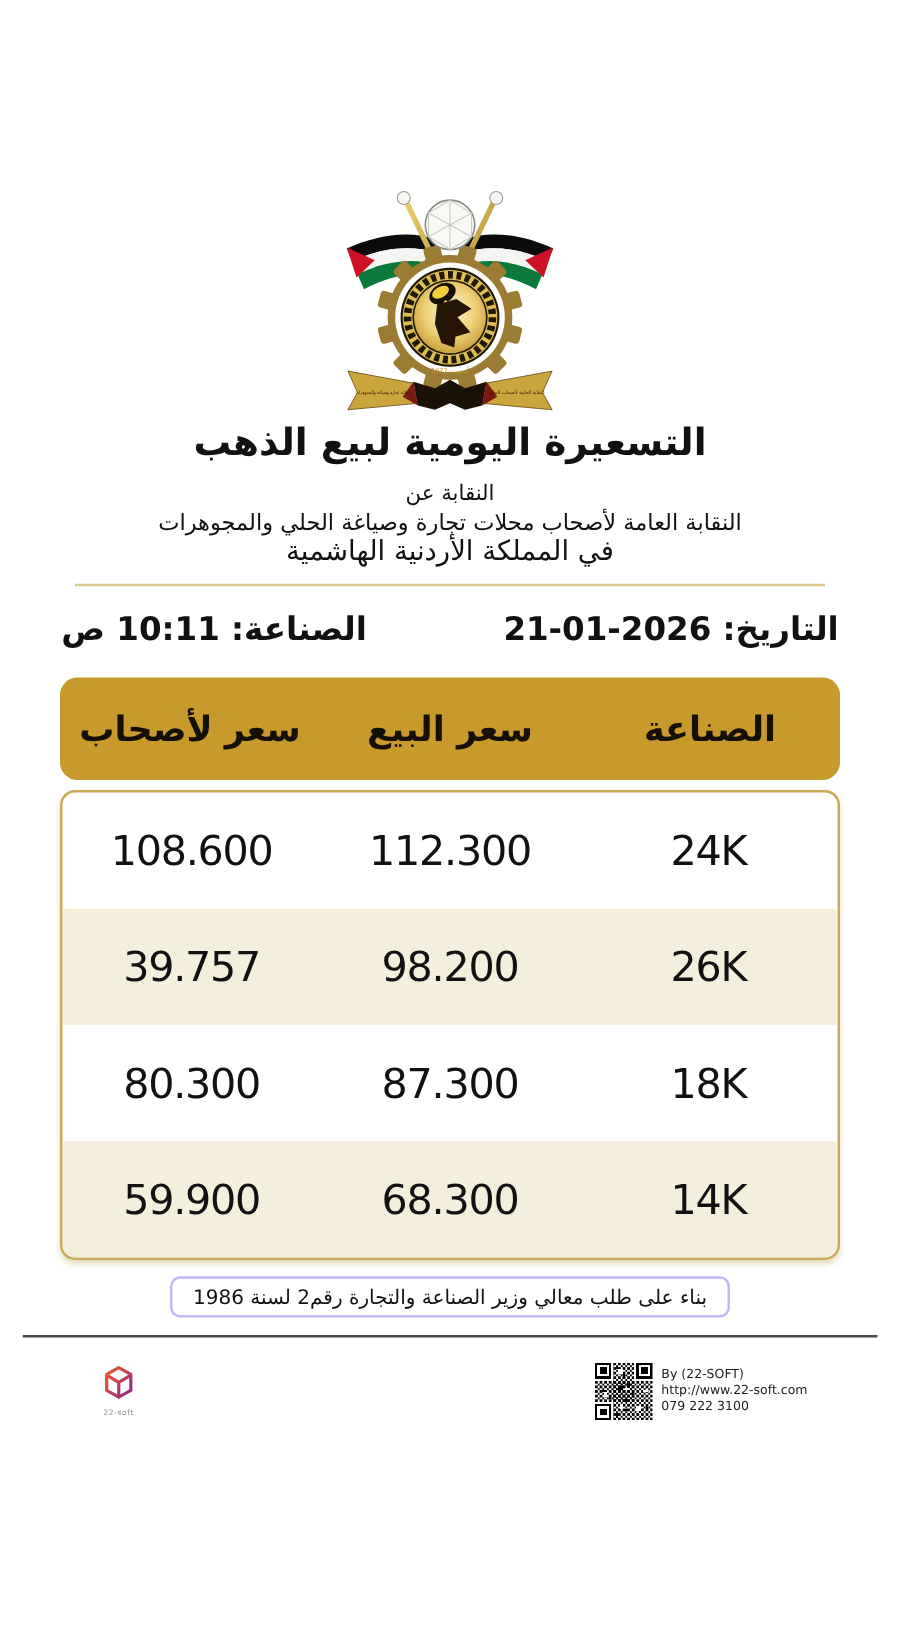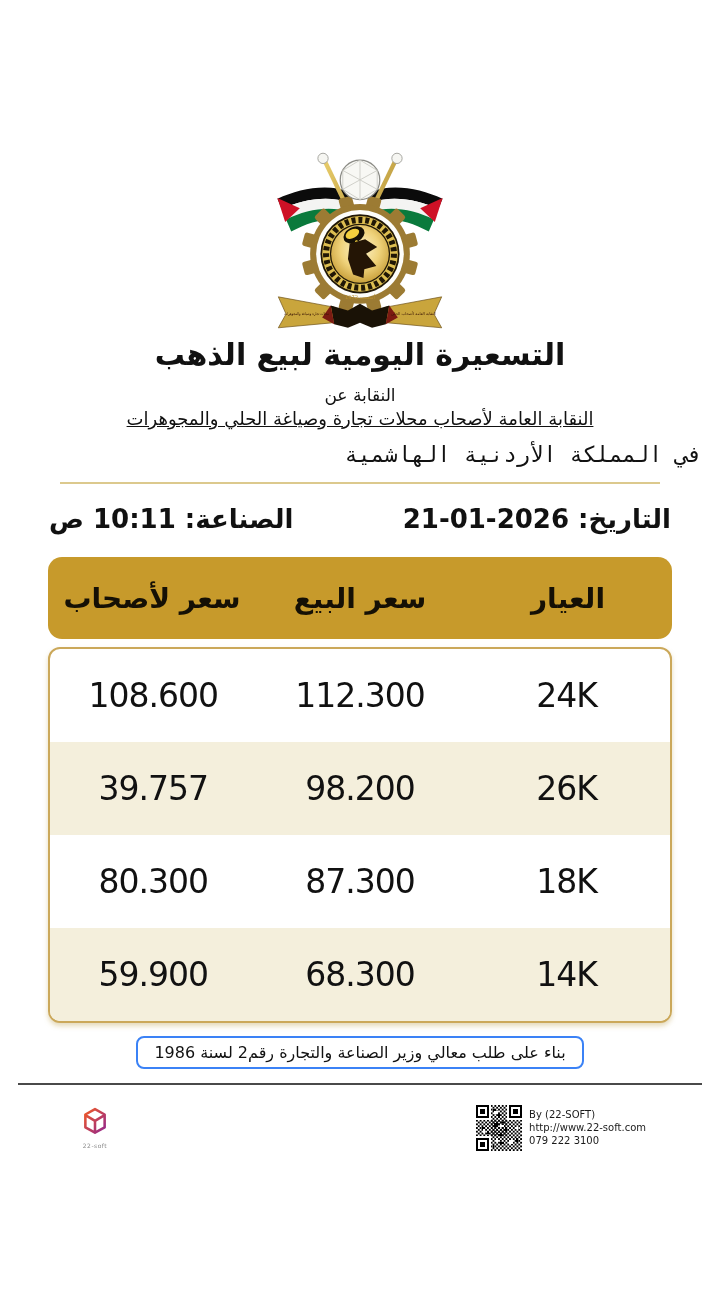--- a/index.html
+++ b/index.html
@@ -3,43 +3,43 @@
 <meta charset="utf-8">
 <style>
   html,body{margin:0;padding:0;background:#fff;}
   .page{
     position:relative;width:684px;height:1300px;margin:0 auto;background:#fff;
     font-family:"DejaVu Sans",sans-serif;color:#111;overflow:hidden;
   }
   .emblem{display:block;margin:142px auto 0;width:172px;height:191px;}
   .doc-title{margin-top:4px;text-align:center;font-size:30px;font-weight:bold;direction:rtl;}
   .issued{margin-top:13px;text-align:center;font-size:17px;direction:rtl;}
-  .org{margin-top:3px;text-align:center;font-size:18px;direction:rtl;white-space:nowrap;text-decoration:underline;}
-  .country{margin-top:13px;font-size:22px;direction:rtl;font-family:Liberation Mono, monospace;}
+  .org{margin-top:3px;text-align:center;font-size:18px;direction:rtl;white-space:nowrap;}
+  .country{text-align:center;font-size:22px;direction:rtl;}
   .gold-rule{width:600px;margin:13px auto 0;border:0;border-top:2px solid #DCC98D;}
   .dt-row{
     width:622px;margin:20px auto 0;display:flex;justify-content:space-between;
     direction:rtl;font-size:26px;font-weight:bold;align-items:baseline;
   }
   .dt-part{white-space:nowrap;}
   .tbl-head{
     width:624px;height:82px;margin:23px auto 0;background:#C79A2B;border-radius:14px;
     display:flex;direction:rtl;align-items:center;font-size:28px;font-weight:bold;color:#151005;
   }
   .tbl-head .col{flex:1;text-align:center;}
   .tbl-body{
     width:620px;margin:8px auto 0;background:#fff;border:2px solid #CBA85A;border-radius:12px;
     overflow:hidden;box-shadow:0 3px 5px rgba(180,150,60,.35);
   }
   .prow{height:93px;display:flex;direction:rtl;align-items:center;}
   .prow.alt{background:#F4EFDC;}
   .prow .cell{flex:1;text-align:center;font-size:33px;font-weight:normal;letter-spacing:-1px;}
   .note-wrap{margin-top:13px;text-align:center;}
   .note-box{
-    display:inline-block;direction:rtl;font-size:16px;border:2px solid #3b82f6;border-radius:8px;
+    display:inline-block;direction:rtl;font-size:16px;border:2px solid #c4b5fd;border-radius:8px;
     padding:5px 16px;background:#fff;
   }
   .footer-sep{width:720px;margin-top:14px;border:0;border-top:2px solid #4a4a4a;}
   .footer{position:relative;height:100px;direction:ltr;}
   .cube-logo{position:absolute;left:60px;top:14px;width:34px;text-align:center;}
   .cube-caption{font-size:6px;color:#8a8a8a;margin-top:1px;letter-spacing:.5px;}
   .qr-block{position:absolute;right:56px;top:12px;display:flex;gap:7px;align-items:flex-start;justify-content:center;}
   .qr-text{font-size:10px;line-height:13px;color:#1a1a1a;text-align:left;padding-top:3px;}
 </style>
 </head>
@@ -142,21 +142,21 @@
       <span>التاريخ:</span>
       <span dir="ltr">21-01-2026</span>
     </div>
     <div class="dt-part">
       <span>الصناعة:</span>
       <span>10:11 ص</span>
     </div>
   </div>
 
   <div class="tbl-head">
-    <div class="col">العيار</div>
+    <div class="col">الصناعة</div>
     <div class="col">سعر البيع</div>
     <div class="col">سعر لأصحاب</div>
   </div>
 
   <div class="tbl-body">
     <div class="prow">
       <div class="cell">24K</div>
       <div class="cell">112.300</div>
       <div class="cell">108.600</div>
     </div>

